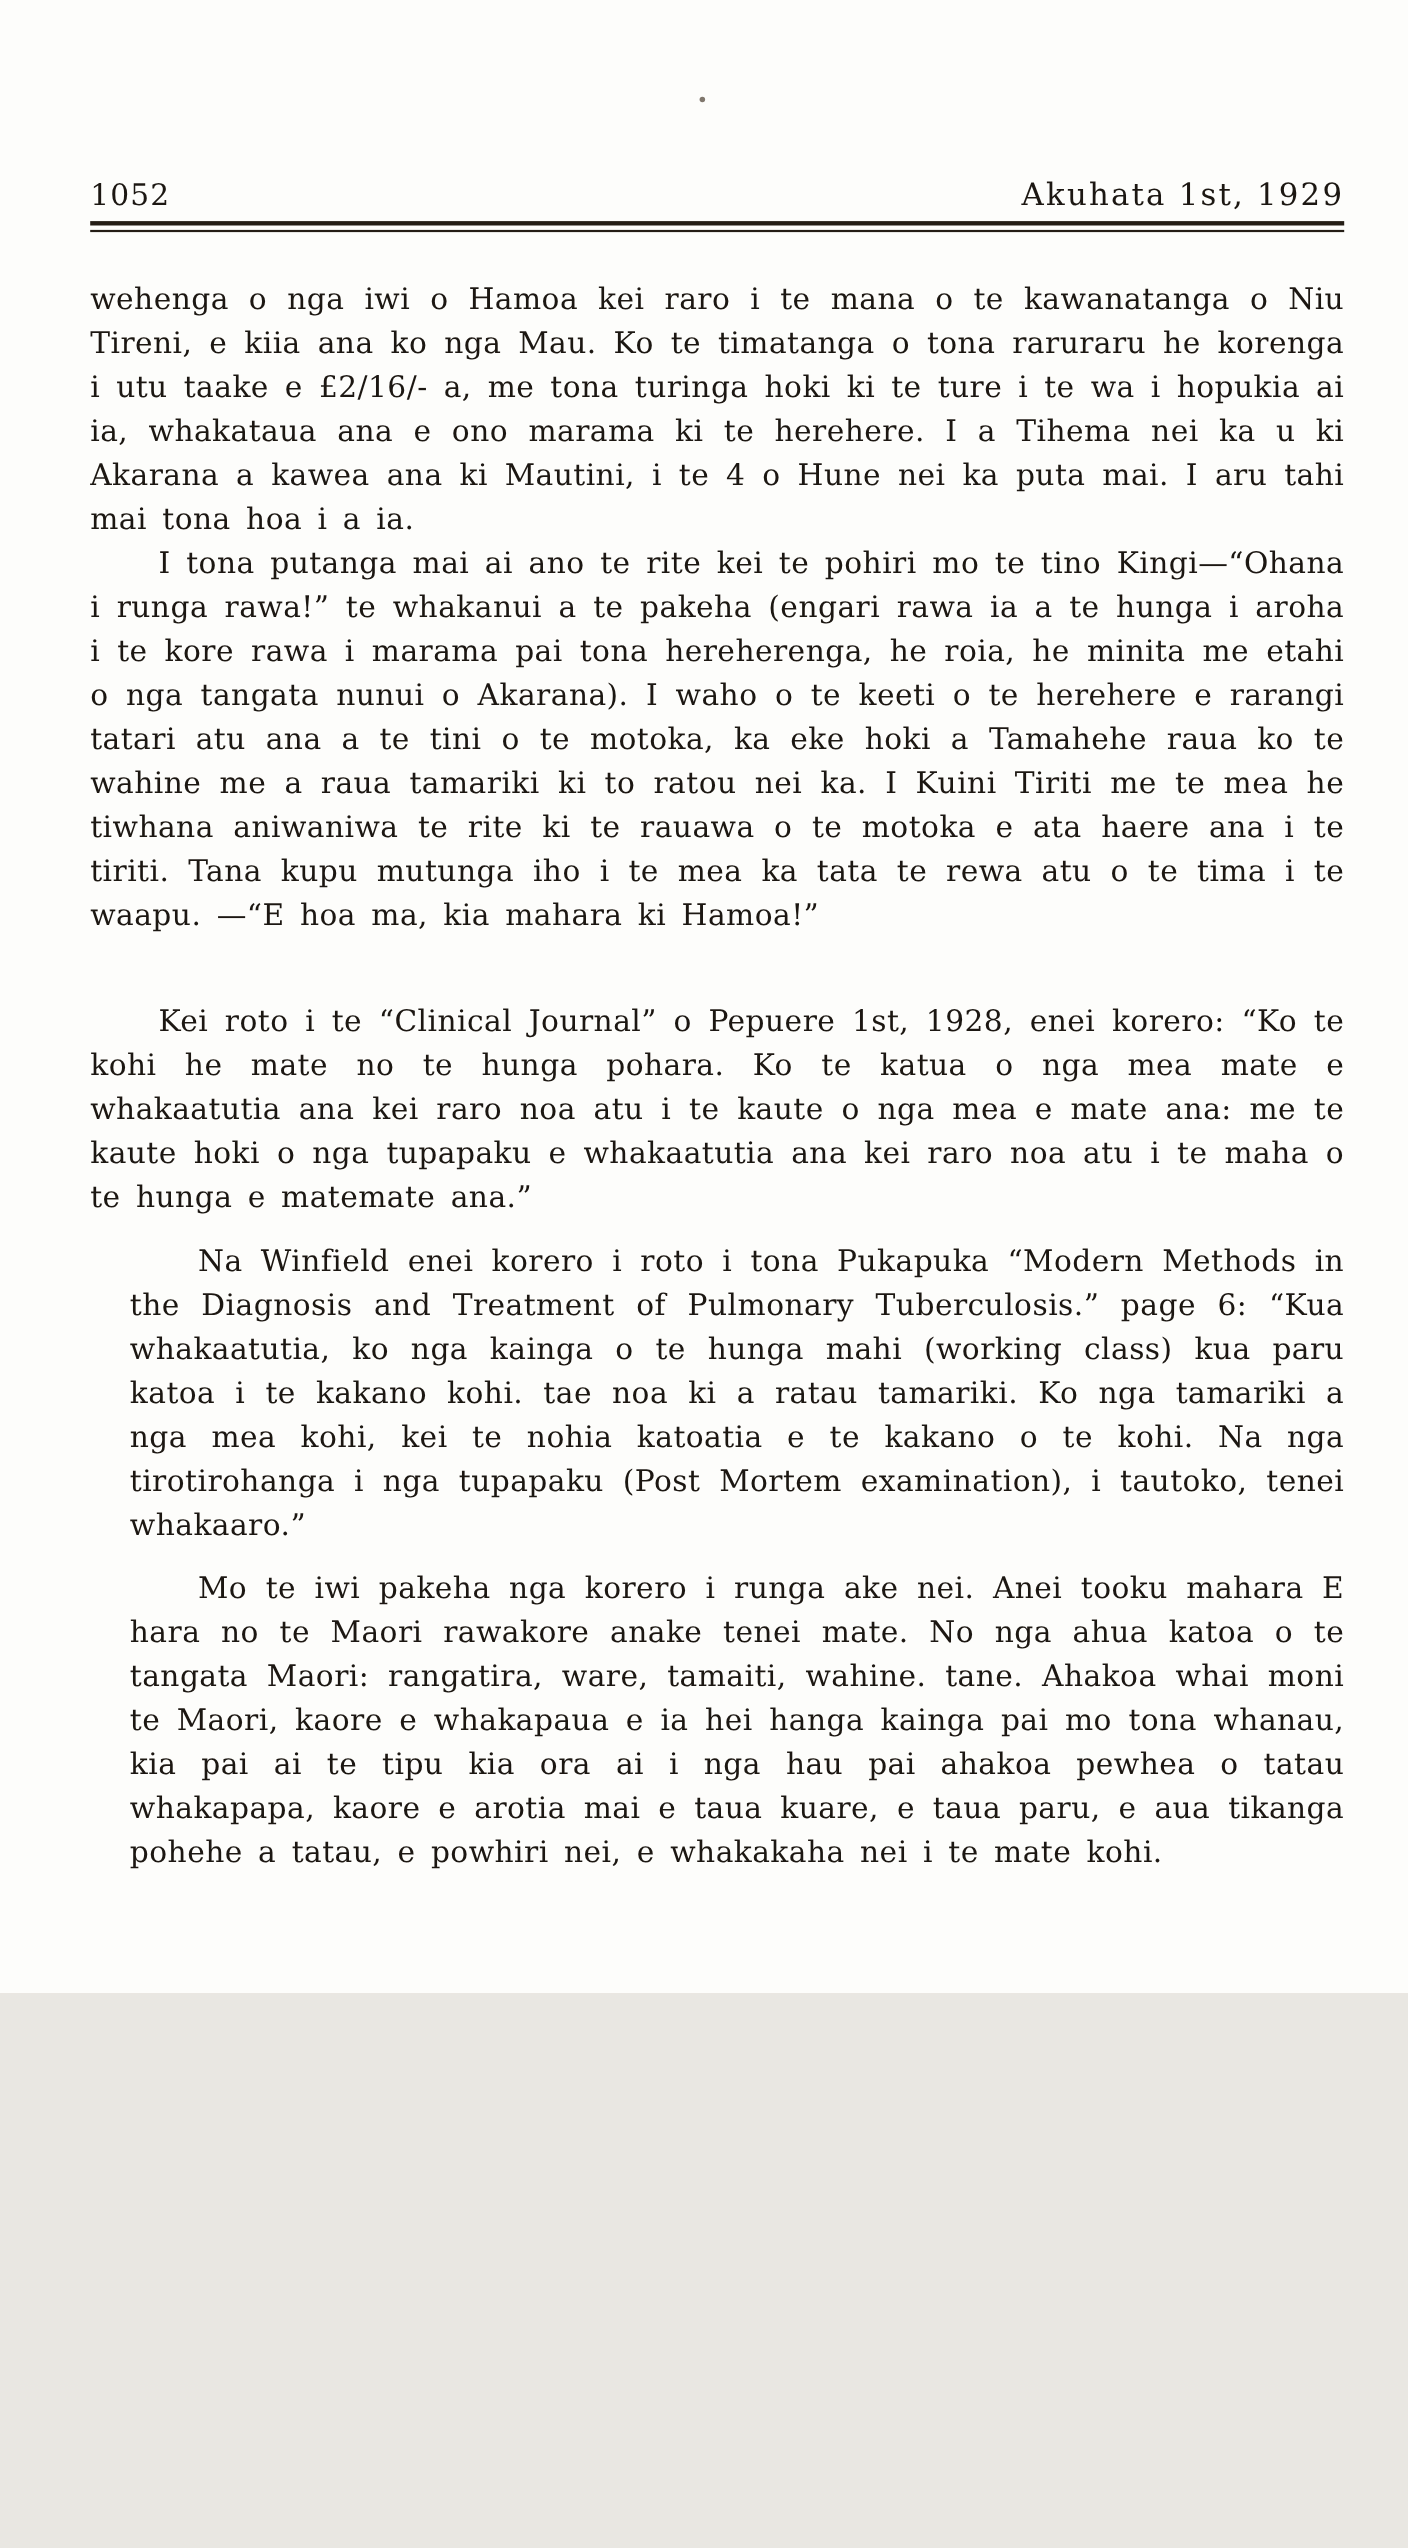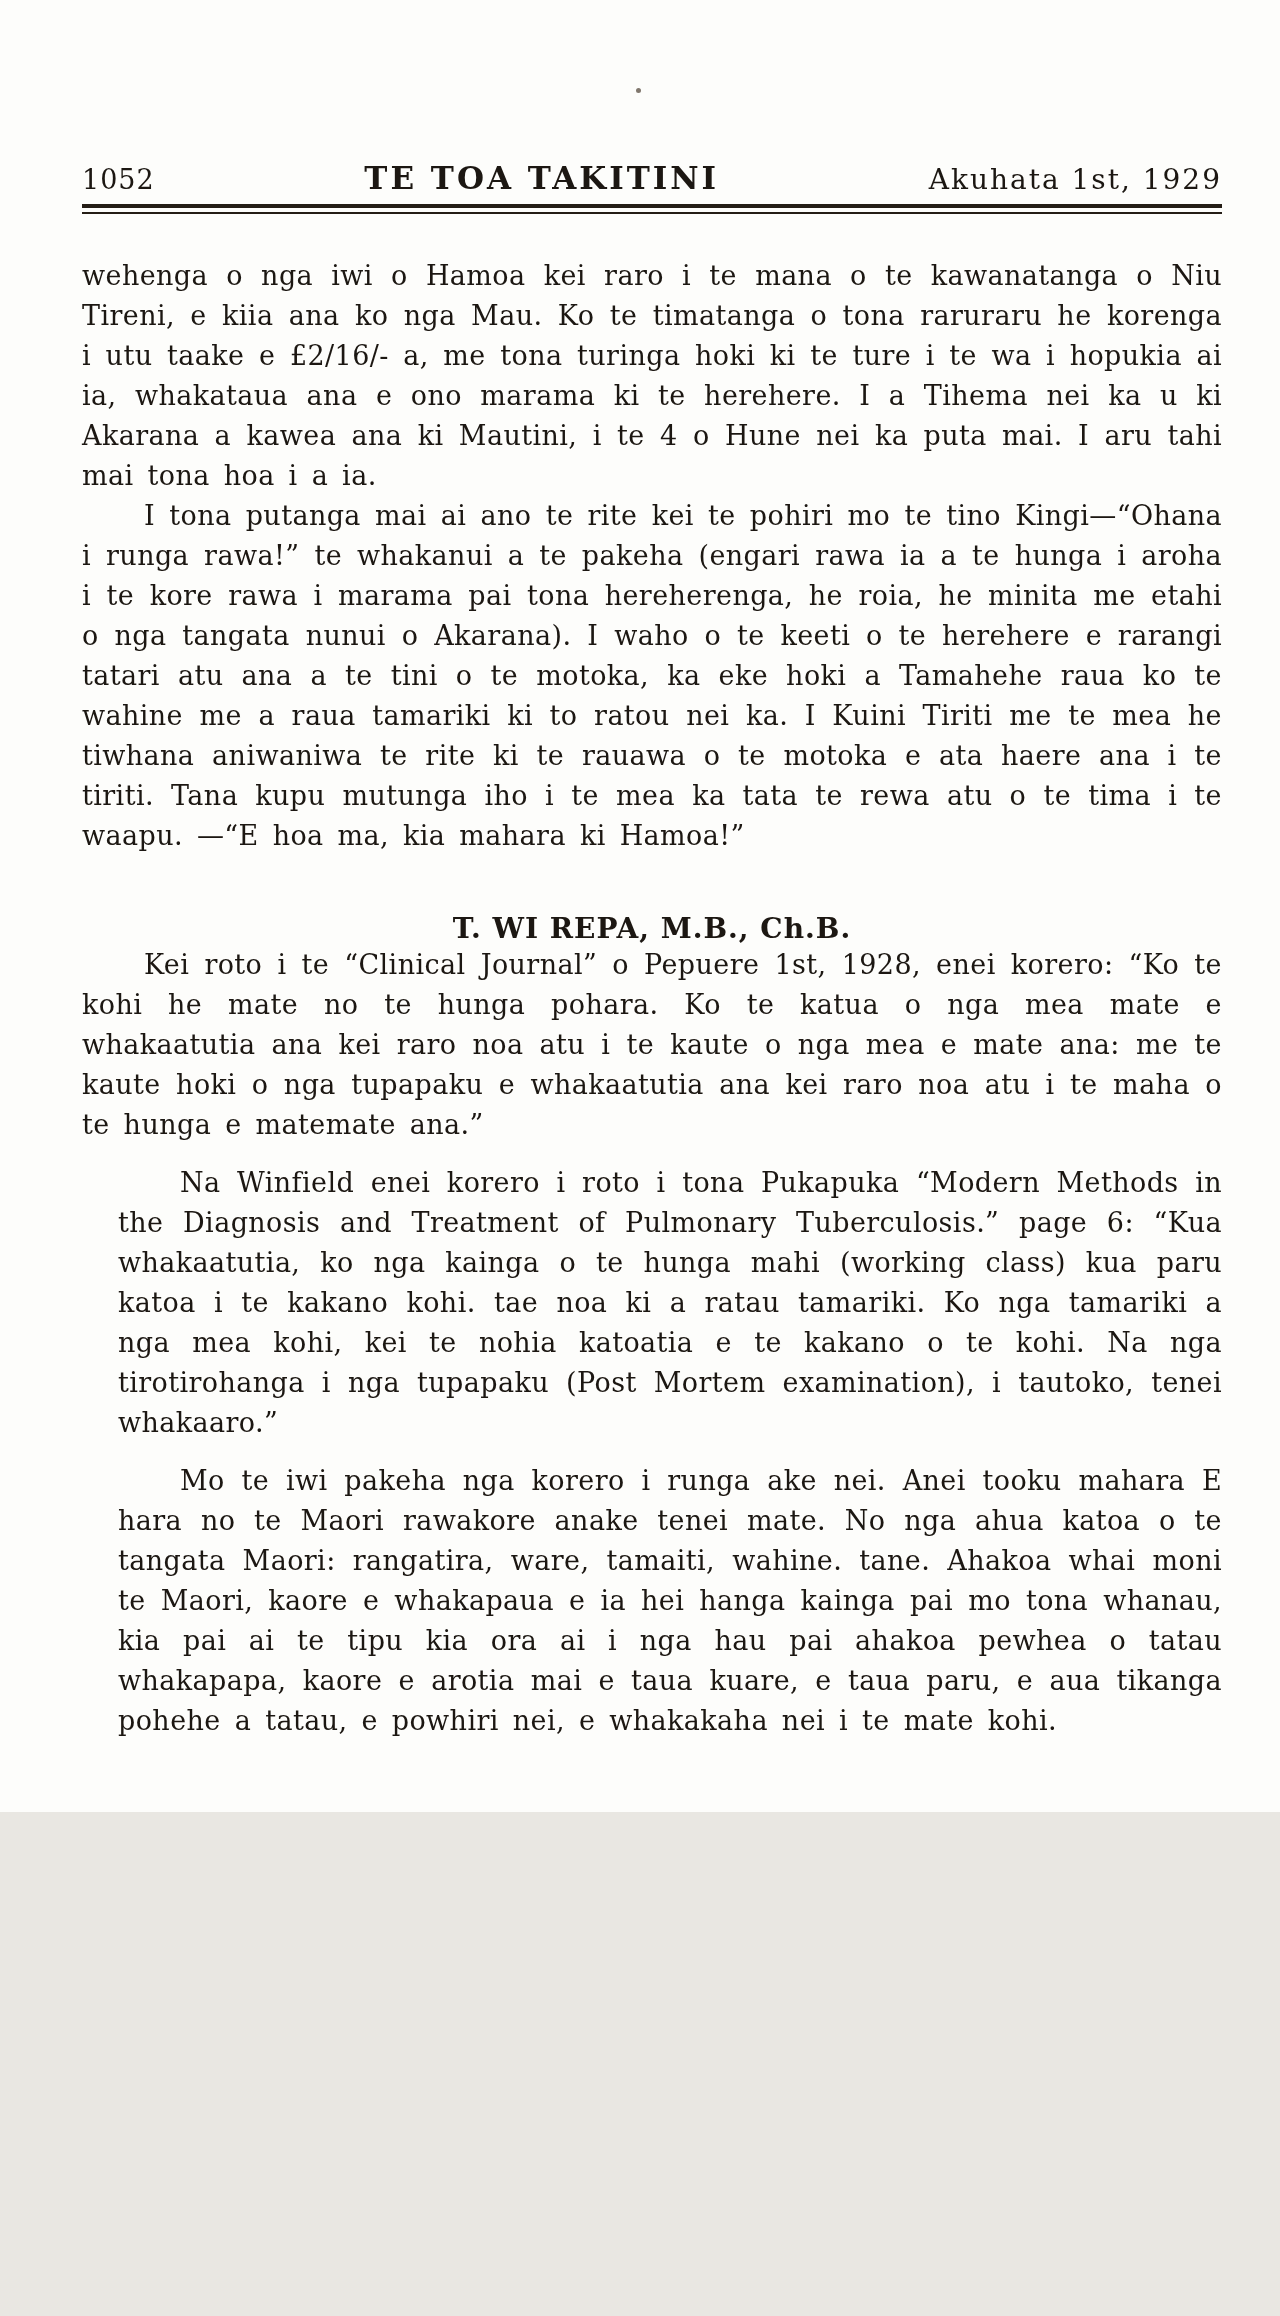--- a/index.html
+++ b/index.html
@@ -109,32 +109,30 @@
 </style>
 </head>
 <body>
 
 <div class="page">
   <div class="speck"></div>
   <div class="content">
 
     <header class="masthead">
       <span class="page-number">1052</span>
-      <span class="journal-title">TE TOA TAKITINI</span>
       <span class="issue-date">Akuhata 1st, 1929</span>
     </header>
     <div class="double-rule"></div>
 
     <section class="lead">
       <p class="para">wehenga o nga iwi o Hamoa kei raro i te mana o te kawanatanga o Niu Tireni, e kiia ana ko nga Mau.  Ko te timatanga o tona raruraru he korenga i utu taake e £2/16/- a, me tona turinga hoki ki te ture i te wa i hopukia ai ia, whakataua ana e ono marama ki te herehere.  I a Tihema nei ka u ki Akarana a kawea ana ki Mautini, i te 4 o Hune nei ka puta mai.  I aru tahi mai tona hoa i a ia.</p>
       <p class="para indent">I tona putanga mai ai ano te rite kei te pohiri mo te tino Kingi—“Ohana i runga rawa!”  te  whakanui  a  te  pakeha (engari rawa ia a te hunga i aroha i te kore rawa i marama pai tona hereherenga, he roia, he minita me etahi o nga tangata nunui o Akarana).  I waho o te keeti o te herehere e rarangi tatari atu ana a te tini o te motoka, ka eke hoki a Tamahehe raua ko te wahine me a raua tamariki ki to ratou nei ka.  I Kuini Tiriti me te mea he tiwhana aniwaniwa te rite ki te rauawa o te motoka e ata haere ana i te tiriti.  Tana kupu mutunga iho i te mea ka tata te rewa atu o te tima i te waapu. —“E hoa ma, kia mahara ki Hamoa!”</p>
     </section>
 
     <section class="article">
-      <h3 class="article-byline">T. WI REPA, M.B., Ch.B.</h3>
 
       <p class="para indent">Kei roto i te “Clinical Journal” o Pepuere 1st, 1928, enei korero:  “Ko te kohi he mate no te hunga pohara.  Ko te katua o nga mea mate e whakaatutia ana kei raro noa atu i te kaute o nga mea e mate ana: me te kaute hoki o nga tupapaku e whakaatutia ana kei raro noa atu i te maha o te hunga e matemate ana.”</p>
       <p class="para indent spaced">Na Winfield enei korero i roto i tona Pukapuka “Modern Methods in the Diagnosis and Treatment of Pulmonary Tuberculosis.” page 6: “Kua whakaatutia, ko nga kainga o te hunga mahi (working class) kua paru katoa i te kakano kohi. tae noa ki a ratau tamariki.  Ko nga tamariki a nga mea kohi, kei te nohia katoatia e te kakano o te kohi.  Na nga tirotirohanga i nga tupapaku (Post Mortem examination), i tautoko, tenei whakaaro.”</p>
       <p class="para indent spaced">Mo te iwi pakeha nga korero i runga ake nei.  Anei tooku mahara  E hara no te Maori rawakore anake tenei mate.  No nga ahua katoa o te tangata Maori: rangatira, ware, tamaiti, wahine. tane.  Ahakoa whai moni te Maori, kaore e whakapaua e ia hei hanga kainga pai mo tona whanau, kia pai ai te tipu kia ora ai i nga hau pai ahakoa pewhea o tatau whakapapa, kaore e arotia mai e taua kuare, e taua paru, e aua tikanga pohehe a tatau, e powhiri nei, e whakakaha nei i te mate kohi.</p>
     </section>
 
   </div>
 </div>
 
 </body></html>

